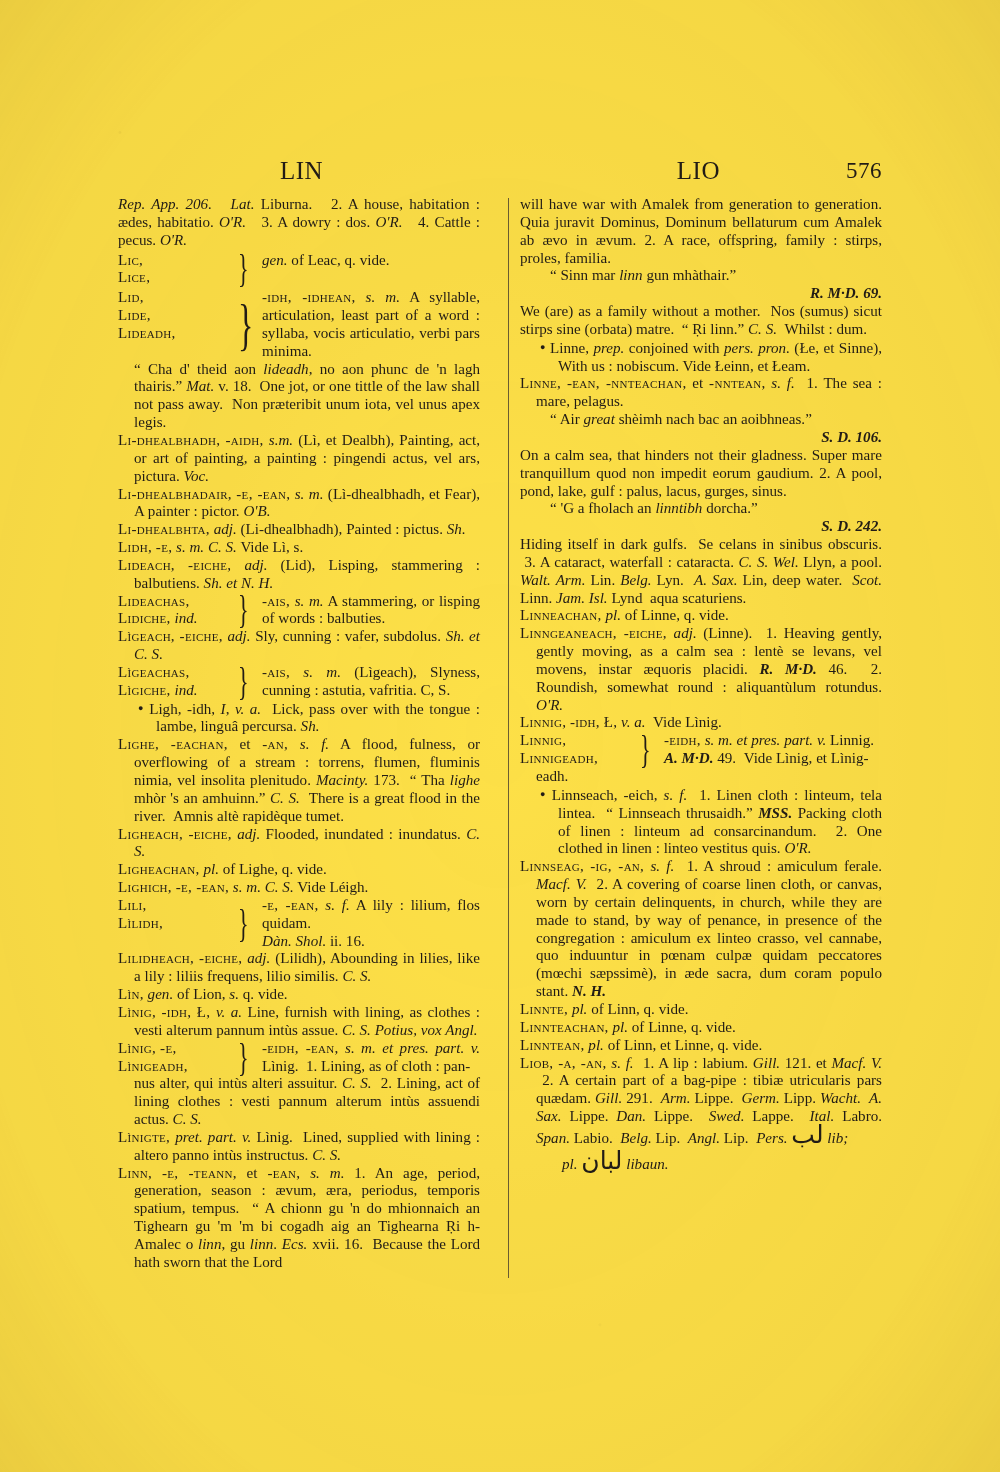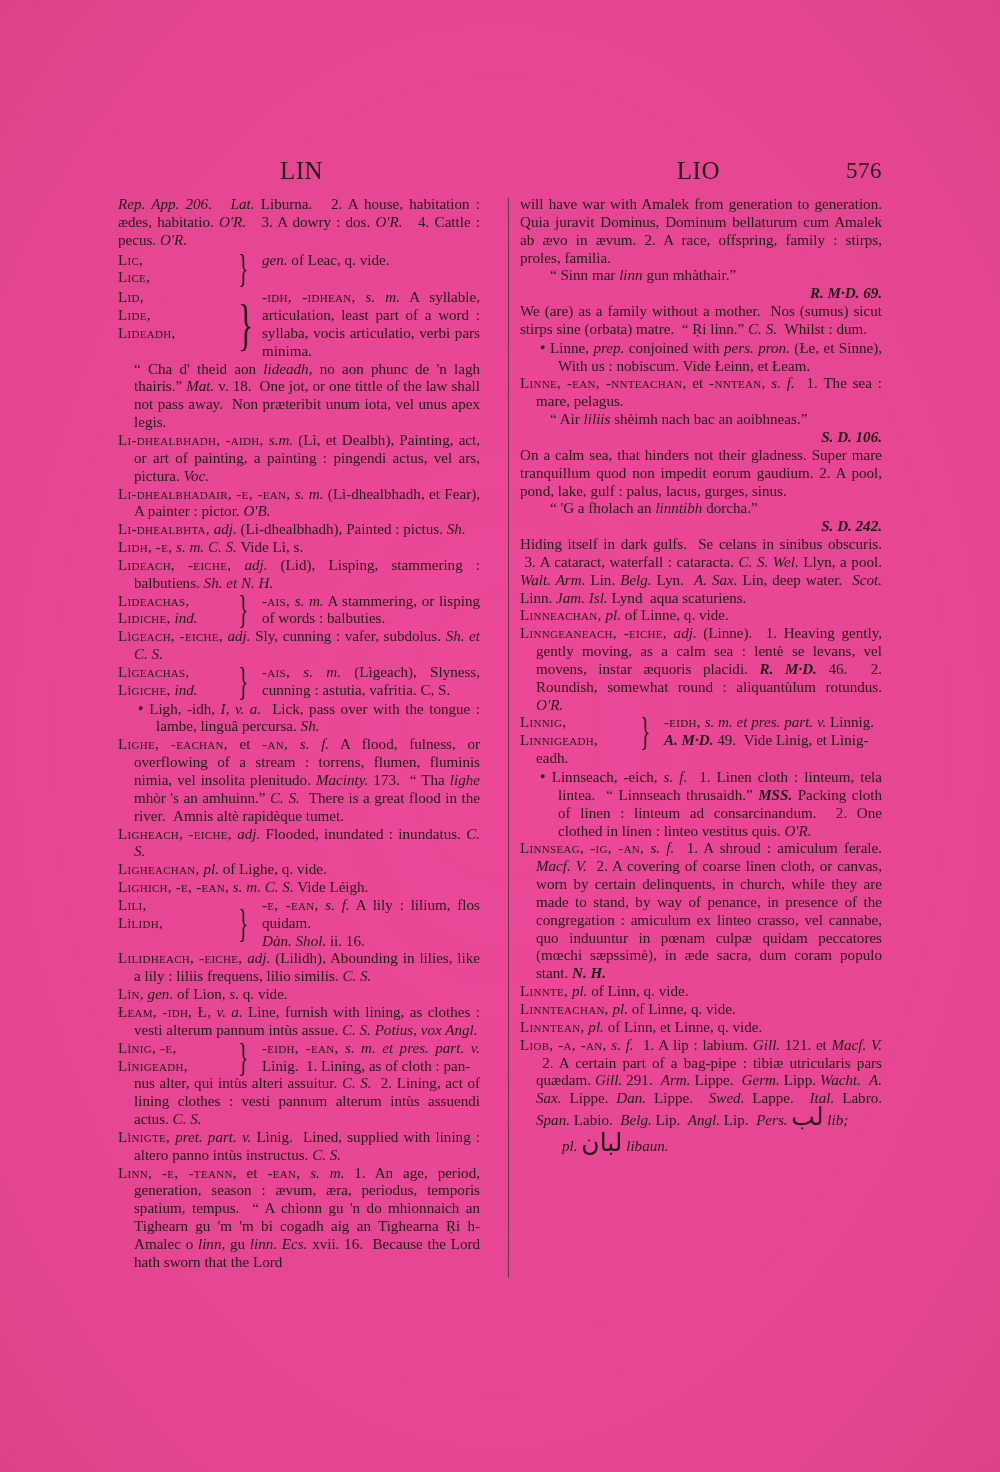--- a/index.html
+++ b/index.html
@@ -5,21 +5,21 @@
   html, body {
     margin: 0;
     padding: 0;
     background: #b9b5ac;
   }
   .page {
     position: relative;
     width: 1000px;
     height: 1472px;
     margin: 0 auto;
-    background: #ec4899;
+    background: #fde047;
     overflow: hidden;
     font-family: "Liberation Serif", "DejaVu Serif", serif;
     color: #221c16;
   }
   
   .grain {
     position: absolute;
     inset: 0;
     pointer-events: none;
     background:
@@ -351,21 +351,21 @@
         (Lilidh), Abounding in lilies, like a lily : liliis frequens, lilio similis. <span class="it">C. S.</span>
       </p>
 
       <p class="e">
         <span class="hw">Lìn,</span>
         <span class="it">gen.</span>
         of Lion, <span class="it">s.</span> q. vide.
       </p>
 
       <p class="e">
-        <span class="hw">Łeam,</span>
+        <span class="hw">Lìnig,</span>
         <span class="sc">-idh,</span> <span class="sc">Ł,</span>
         <span class="it">v. a.</span>
         Line, furnish with lining, as clothes : vesti alterum pannum intùs assue. <span class="it">C. S. Potius, vox Angl.</span>
       </p>
 
       <div class="brace-block">
         <div class="bb-heads">
           <div class="hw">Lìnig, -e,</div>
           <div class="hw">Lìnigeadh,</div>
         </div>
@@ -415,21 +415,21 @@
         <span class="bullet">●</span>Linne, <span class="it">prep.</span> conjoined with <span class="it">pers. pron.</span> (Łe, et Sinne), With us : nobiscum. Vide Łeinn, et Łeam.
       </p>
 
       <p class="e">
         <span class="hw">Linne,</span>
         <span class="sc">-ean, -nnteachan,</span> et <span class="sc">-nntean,</span>
         <span class="it">s. f.</span>
         &nbsp;<span>1. The sea : mare, pelagus.</span>
       </p>
       <p class="q">
-        “ Air <span class="it">liliis</span> shèimh nach bac an aoibhneas.”
+        “ Air <span class="it">great</span> shèimh nach bac an aoibhneas.”
       </p>
       <p class="ref">
         <span class="bi">S. D. 106.</span>
       </p>
       <p class="cont">On a calm sea, that hinders not their gladness. Super mare tranquillum quod non impedit eorum gaudium. 2. A pool, pond, lake, gulf : palus, lacus, gurges, sinus.</p>
       <p class="q">
         “ 'G a fholach an <span class="it">linntibh</span> dorcha.”
       </p>
       <p class="ref">
         <span class="bi">S. D. 242.</span>
@@ -444,20 +444,26 @@
         <span>of Linne, q. vide.</span>
       </p>
 
       <p class="e">
         <span class="hw">Linngeaneach,</span>
         <span class="sc">-eiche,</span>
         <span class="it">adj.</span>
         (Linne). &nbsp;1. Heaving gently, gently moving, as a calm sea : lentè se levans, vel movens, instar æquoris placidi. <span class="bi">R. M·D.</span> 46. &nbsp;2. Roundish, somewhat round : aliquantùlum rotundus. <span class="it">O'R.</span>
       </p>
 
+      <p class="e">
+        <span class="hw">Linnig,</span>
+        <span class="sc">-idh,</span> <span class="sc">Ł,</span>
+        <span class="it">v. a.</span>
+        &nbsp;<span>Vide Lìnig.</span>
+      </p>
 
       <div class="brace-block">
         <div class="bb-heads">
           <div class="hw">Linnig,</div>
           <div class="hw">Linnigeadh,</div>
         </div>
         <div class="bb-brace">
             <span>}</span>
           </div>
         <div class="bb-body">

